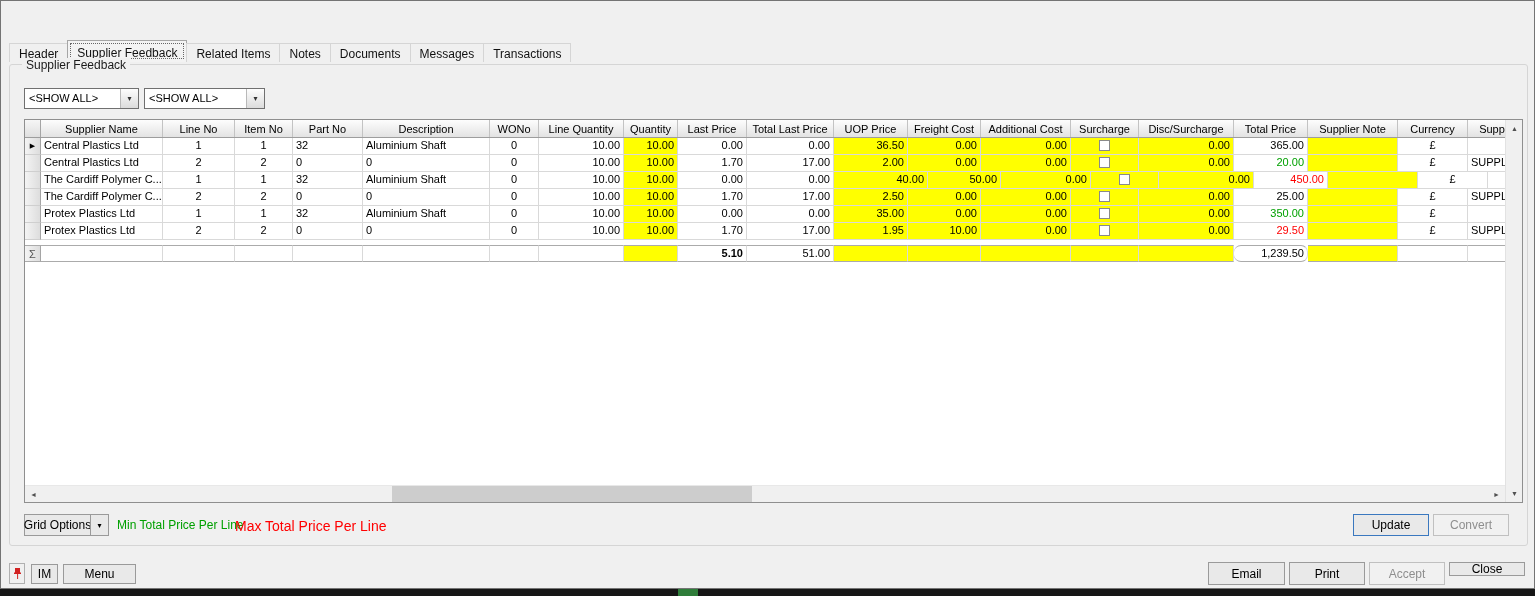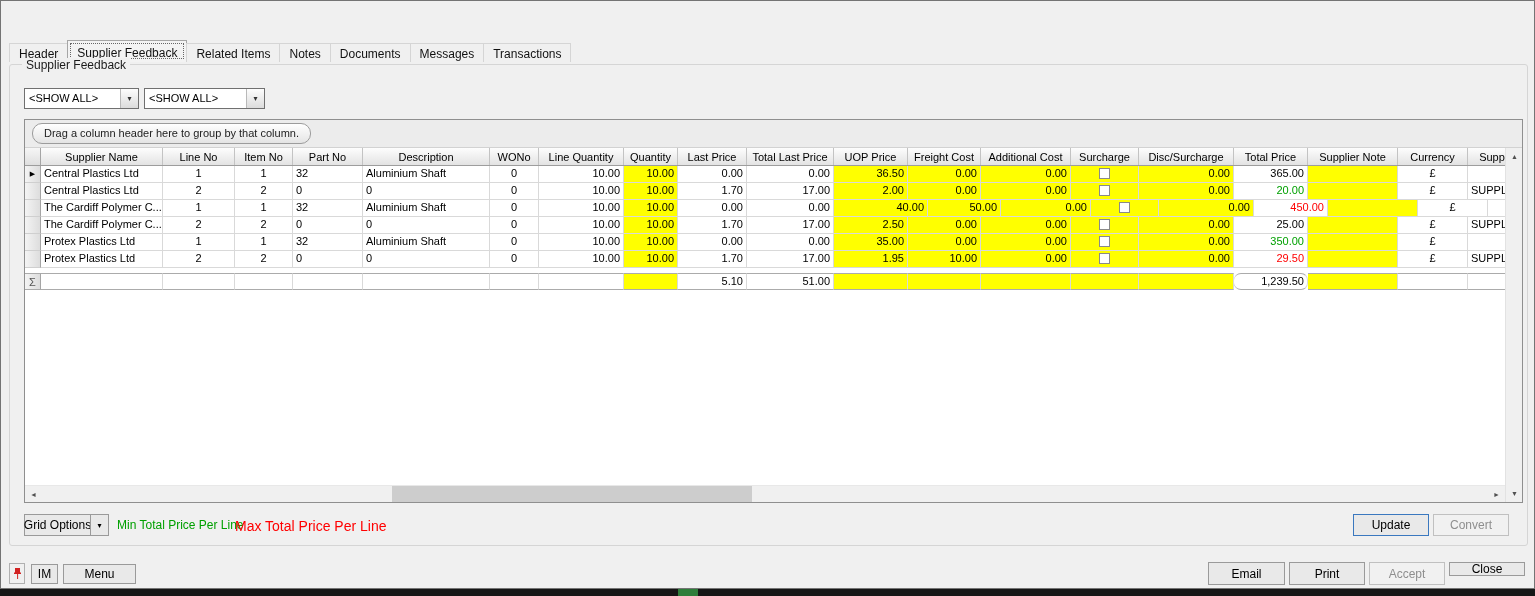--- a/index.html
+++ b/index.html
@@ -93,23 +93,20 @@
     <div class="combo" id="combo1">
       <span class="ct">&lt;SHOW ALL&gt;</span>
       <span class="cb">▾</span>
     </div>
     <div class="combo" id="combo2">
       <span class="ct">&lt;SHOW ALL&gt;</span>
       <span class="cb">▾</span>
     </div>
 
     <div class="grid">
-      <div class="gpanel">
-        <span class="ghint">Drag a column header here to group by that column.</span>
-      </div>
       <div class="content">
         <div class="main">
           <div class="ghead" id="ghead">
               <div class="hsel"></div>
               <div class="hcell" style="width: 122px;">Supplier Name</div>
               <div class="hcell" style="width: 72px;">Line No</div>
               <div class="hcell" style="width: 58px;">Item No</div>
               <div class="hcell" style="width: 70px;">Part No</div>
               <div class="hcell" style="width: 127px;">Description</div>
               <div class="hcell" style="width: 49px;">WONo</div>
@@ -277,21 +274,21 @@
           <div class="grow" id="gsummary">
               <div class="rowsel sum">Σ</div>
               <div class="gcell sumcell" style="width: 122px; text-align: left;"></div>
               <div class="gcell sumcell" style="width: 72px; text-align: center;"></div>
               <div class="gcell sumcell" style="width: 58px; text-align: center;"></div>
               <div class="gcell sumcell" style="width: 70px; text-align: left;"></div>
               <div class="gcell sumcell" style="width: 127px; text-align: left;"></div>
               <div class="gcell sumcell" style="width: 49px; text-align: center;"></div>
               <div class="gcell sumcell" style="width: 85px; text-align: right;"></div>
               <div class="gcell sumcell" style="width: 54px; text-align: right; background: rgb(255, 255, 0);"></div>
-              <div class="gcell sumcell" style="width: 69px; text-align: right;">5.10</div>
+              <div class="gcell sumcell" style="width: 69px; text-align: right; font-weight: bold;">5.10</div>
               <div class="gcell sumcell" style="width: 87px; text-align: right;">51.00</div>
               <div class="gcell sumcell" style="width: 74px; text-align: right; background: rgb(255, 255, 0);"></div>
               <div class="gcell sumcell" style="width: 73px; text-align: right; background: rgb(255, 255, 0);"></div>
               <div class="gcell sumcell" style="width: 90px; text-align: right; background: rgb(255, 255, 0);"></div>
               <div class="gcell sumcell" style="width: 68px; text-align: center; background: rgb(255, 255, 0);"></div>
               <div class="gcell sumcell" style="width: 95px; text-align: right; background: rgb(255, 255, 0);"></div>
               <div class="gcell sumcell" style="width: 74px; text-align: right; border-radius: 7px;">1,239.50</div>
               <div class="gcell sumcell" style="width: 90px; text-align: left; background: rgb(255, 255, 0);"></div>
               <div class="gcell sumcell" style="width: 70px; text-align: center;"></div>
               <div class="gcell sumcell" style="width: 60px; text-align: left;"></div>

